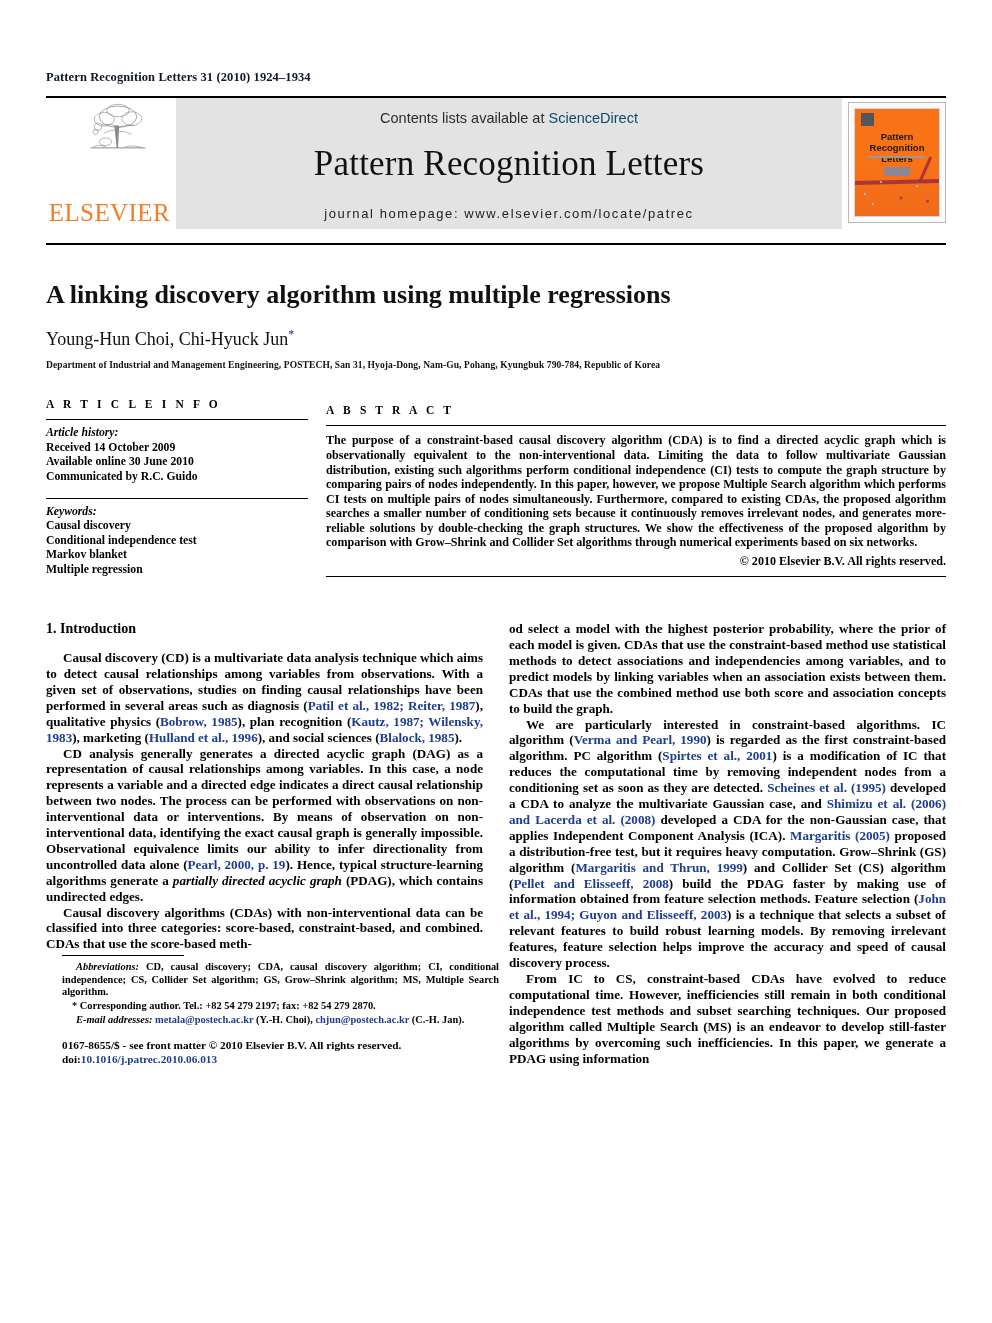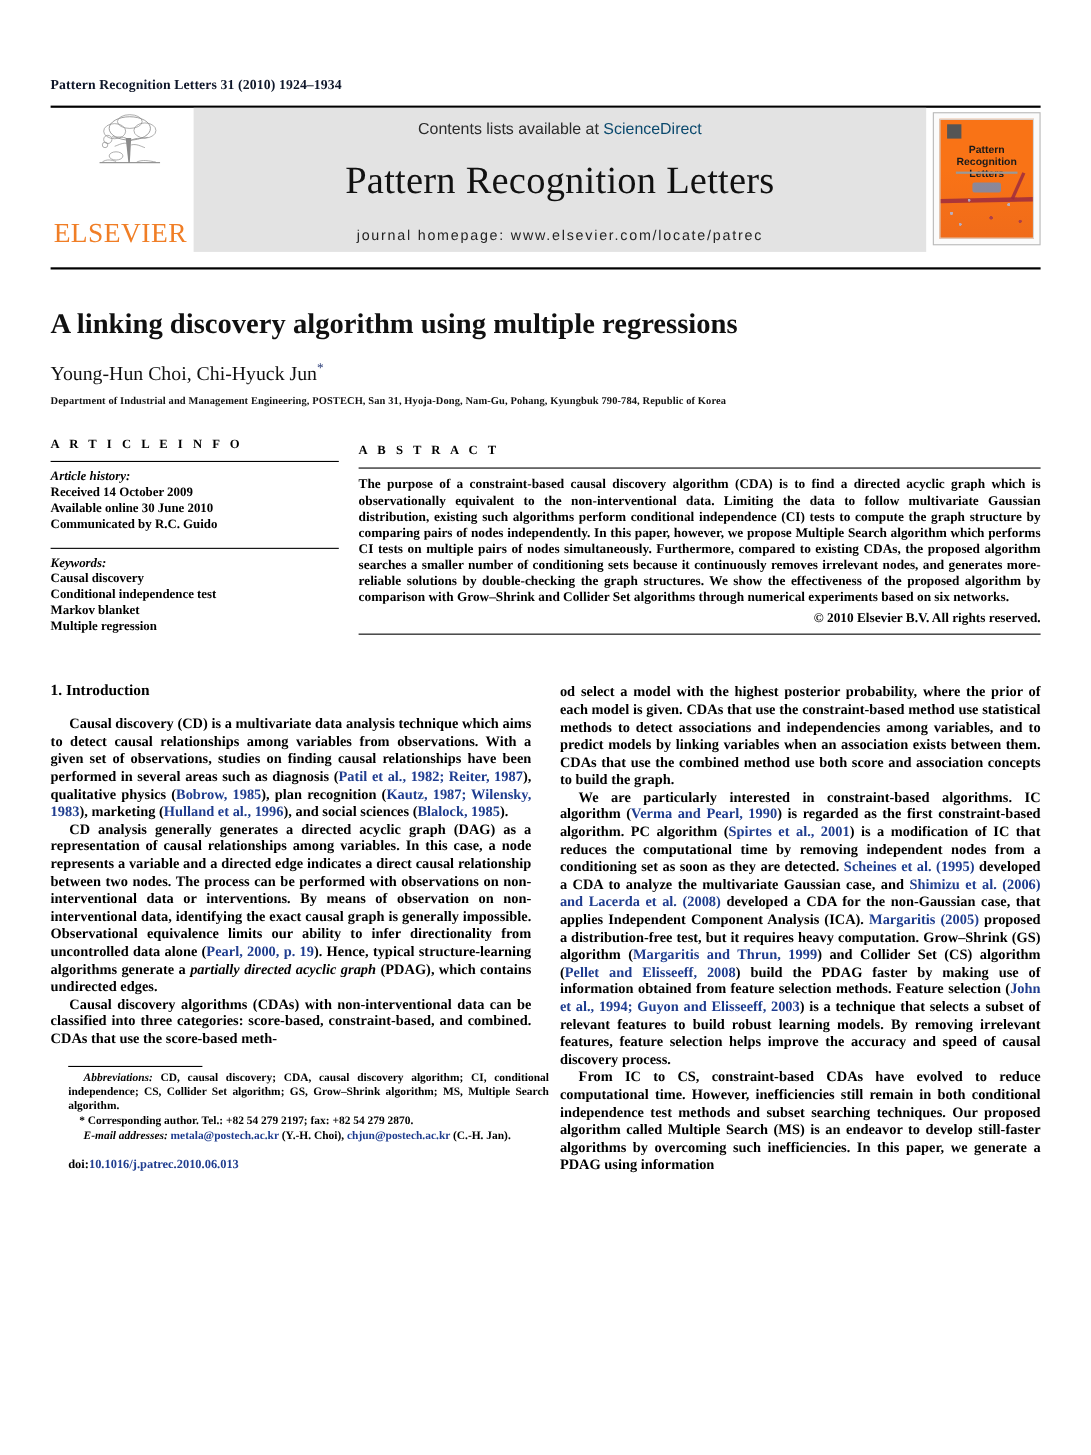--- a/index.html
+++ b/index.html
@@ -413,20 +413,21 @@
           <p class="para"><span>CD analysis generally generates a directed acyclic graph (DAG) as a representation of causal relationships among variables. In this case, a node represents a variable and a directed edge indicates a direct causal relationship between two nodes. The process can be performed with observations on non-interventional data or interventions. By means of observation on non-interventional data, identifying the exact causal graph is generally impossible. Observational equivalence limits our ability to infer directionality from uncontrolled data alone (</span><span class="cite">Pearl, 2000, p. 19</span><span>). Hence, typical structure-learning algorithms generate a </span><span style="font-style: italic;">partially directed acyclic graph</span><span> (PDAG), which contains undirected edges.</span></p>
           <p class="para"><span>Causal discovery algorithms (CDAs) with non-interventional data can be classified into three categories: score-based, constraint-based, and combined. CDAs that use the score-based meth-</span></p>
         </div>
 
       <div class="footnotes">
         <div class="fn-rule"></div>
         <p class="fn indent"><span class="it">Abbreviations:</span><span> CD, causal discovery; CDA, causal discovery algorithm; CI, conditional independence; CS, Collider Set algorithm; GS, Grow–Shrink algorithm; MS, Multiple Search algorithm.</span></p>
         <p class="fn" style="text-indent:10px"><span>*</span><span> Corresponding author. Tel.: +82 54 279 2197; fax: +82 54 279 2870.</span></p>
         <p class="fn indent"><span class="it">E-mail addresses:</span> <span class="mail">metala@postech.ac.kr</span><span> (Y.-H. Choi), </span><span class="mail">chjun@postech.ac.kr</span><span> (C.-H. Jan).</span></p>
         <div class="issn">
+          <div>0167-8655/$ - see front matter © 2010 Elsevier B.V. All rights reserved.</div>
           <div><span>doi:</span><span class="doi">10.1016/j.patrec.2010.06.013</span></div>
         </div>
       </div>
     </div>
 
     <div class="bodycol" id="right-col">
       <div id="right-paras">
           <p class="para cont"><span>od select a model with the highest posterior probability, where the prior of each model is given. CDAs that use the constraint-based method use statistical methods to detect associations and independencies among variables, and to predict models by linking variables when an association exists between them. CDAs that use the combined method use both score and association concepts to build the graph.</span></p>
           <p class="para"><span>We are particularly interested in constraint-based algorithms. IC algorithm (</span><span class="cite">Verma and Pearl, 1990</span><span>) is regarded as the first constraint-based algorithm. PC algorithm (</span><span class="cite">Spirtes et al., 2001</span><span>) is a modification of IC that reduces the computational time by removing independent nodes from a conditioning set as soon as they are detected. </span><span class="cite">Scheines et al. (1995)</span><span> developed a CDA to analyze the multivariate Gaussian case, and </span><span class="cite">Shimizu et al. (2006) and Lacerda et al. (2008)</span><span> developed a CDA for the non-Gaussian case, that applies Independent Component Analysis (ICA). </span><span class="cite">Margaritis (2005)</span><span> proposed a distribution-free test, but it requires heavy computation. Grow–Shrink (GS) algorithm (</span><span class="cite">Margaritis and Thrun, 1999</span><span>) and Collider Set (CS) algorithm (</span><span class="cite">Pellet and Elisseeff, 2008</span><span>) build the PDAG faster by making use of information obtained from feature selection methods. Feature selection (</span><span class="cite">John et al., 1994; Guyon and Elisseeff, 2003</span><span>) is a technique that selects a subset of relevant features to build robust learning models. By removing irrelevant features, feature selection helps improve the accuracy and speed of causal discovery process.</span></p>
           <p class="para"><span>From IC to CS, constraint-based CDAs have evolved to reduce computational time. However, inefficiencies still remain in both conditional independence test methods and subset searching techniques. Our proposed algorithm called Multiple Search (MS) is an endeavor to develop still-faster algorithms by overcoming such inefficiencies. In this paper, we generate a PDAG using information</span></p>

